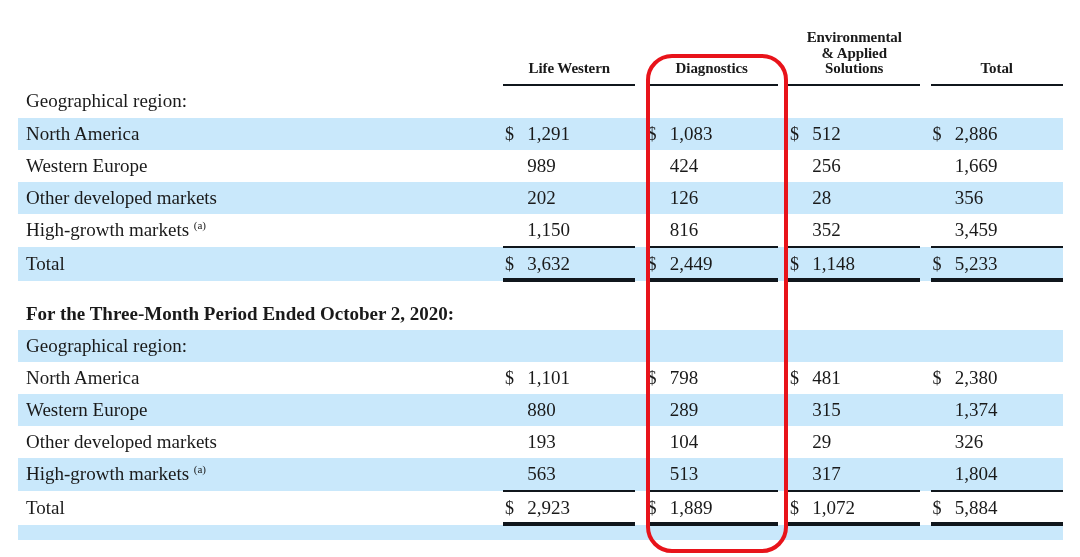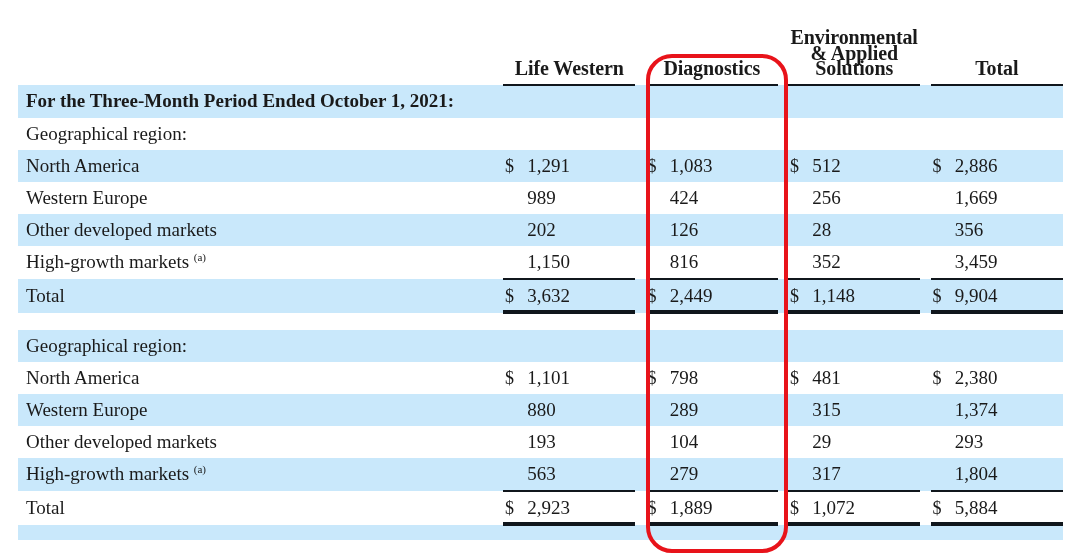--- a/index.html
+++ b/index.html
@@ -34,21 +34,21 @@
   
   col.c-label { width: 480px; }
   col.c-cur   { width: 24px;  }
   col.c-num   { width: 107px; }
   col.c-gap   { width: 10px;  }
 
   
   thead th {
     padding: 0;
     font-weight: bold;
-    font-size: 20px;
+    font-size: 15px;
     font-family: "Liberation Serif", serif;
     vertical-align: bottom;
     text-align: center;
     letter-spacing: -0.1px;
     margin-top: 9px;
   }
   th.head-cell {
     padding-bottom: 4px;
     line-height: 15.5px;
   }
@@ -174,34 +174,20 @@
         <td></td>
         <td class="head-rule" colspan="2"></td>
         <td></td>
         <td class="head-rule" colspan="2"></td>
         <td></td>
         <td class="head-rule" colspan="2"></td>
       </tr>
     </thead>
 
     <tbody id="table-body">
-        <tr class="section-title band">
-          <td class="lbl">For the Three-Month Period Ended October 1, 2021:</td>
-          <td class="cur"></td>
-          <td class="num"></td>
-          <td class="gap"></td>
-          <td class="cur"></td>
-          <td class="num"></td>
-          <td class="gap"></td>
-          <td class="cur"></td>
-          <td class="num"></td>
-          <td class="gap"></td>
-          <td class="cur"></td>
-          <td class="num"></td>
-        </tr>
         <tr class="plain">
           <td class="lbl">Geographical region:</td>
           <td class="cur"></td>
           <td class="num"></td>
           <td class="gap"></td>
           <td class="cur"></td>
           <td class="num"></td>
           <td class="gap"></td>
           <td class="cur"></td>
           <td class="num"></td>
@@ -270,25 +256,39 @@
           <td class="cur">$</td>
           <td class="num">3,632</td>
           <td class="gap"></td>
           <td class="cur">$</td>
           <td class="num">2,449</td>
           <td class="gap"></td>
           <td class="cur">$</td>
           <td class="num">1,148</td>
           <td class="gap"></td>
           <td class="cur">$</td>
-          <td class="num">9,904</td>
+          <td class="num">5,233</td>
         </tr>
         <tr class="spacer">
           <td colspan="12"></td>
         </tr>
+        <tr class="section-title plain">
+          <td class="lbl">For the Three-Month Period Ended October 2, 2020:</td>
+          <td class="cur"></td>
+          <td class="num"></td>
+          <td class="gap"></td>
+          <td class="cur"></td>
+          <td class="num"></td>
+          <td class="gap"></td>
+          <td class="cur"></td>
+          <td class="num"></td>
+          <td class="gap"></td>
+          <td class="cur"></td>
+          <td class="num"></td>
+        </tr>
         <tr class="band">
           <td class="lbl">Geographical region:</td>
           <td class="cur"></td>
           <td class="num"></td>
           <td class="gap"></td>
           <td class="cur"></td>
           <td class="num"></td>
           <td class="gap"></td>
           <td class="cur"></td>
           <td class="num"></td>
@@ -329,29 +329,29 @@
           <td class="cur"></td>
           <td class="num">193</td>
           <td class="gap"></td>
           <td class="cur"></td>
           <td class="num">104</td>
           <td class="gap"></td>
           <td class="cur"></td>
           <td class="num">29</td>
           <td class="gap"></td>
           <td class="cur"></td>
-          <td class="num">293</td>
+          <td class="num">326</td>
         </tr>
         <tr class="band">
           <td class="lbl"><span>High-growth markets</span> <span class="sup">(a)</span></td>
           <td class="cur"></td>
           <td class="num">563</td>
           <td class="gap"></td>
           <td class="cur"></td>
-          <td class="num">279</td>
+          <td class="num">513</td>
           <td class="gap"></td>
           <td class="cur"></td>
           <td class="num">317</td>
           <td class="gap"></td>
           <td class="cur"></td>
           <td class="num">1,804</td>
         </tr>
         <tr class="total plain">
           <td class="lbl">Total</td>
           <td class="cur">$</td>

